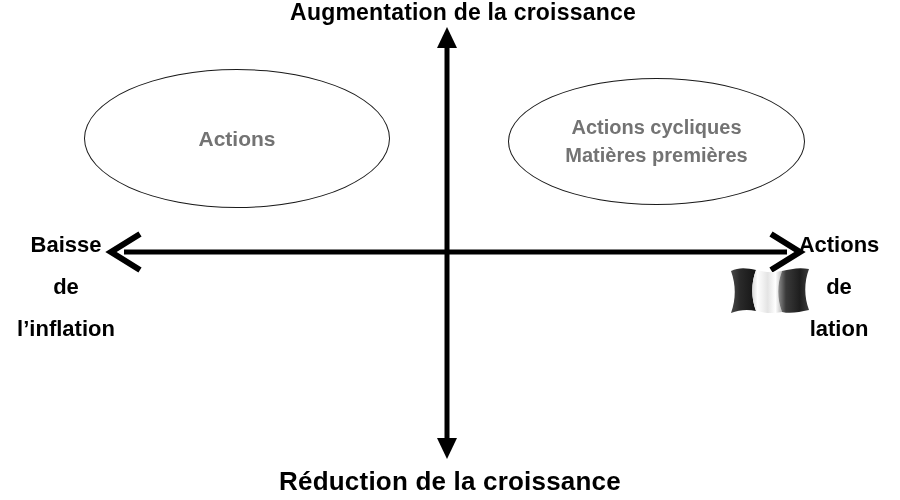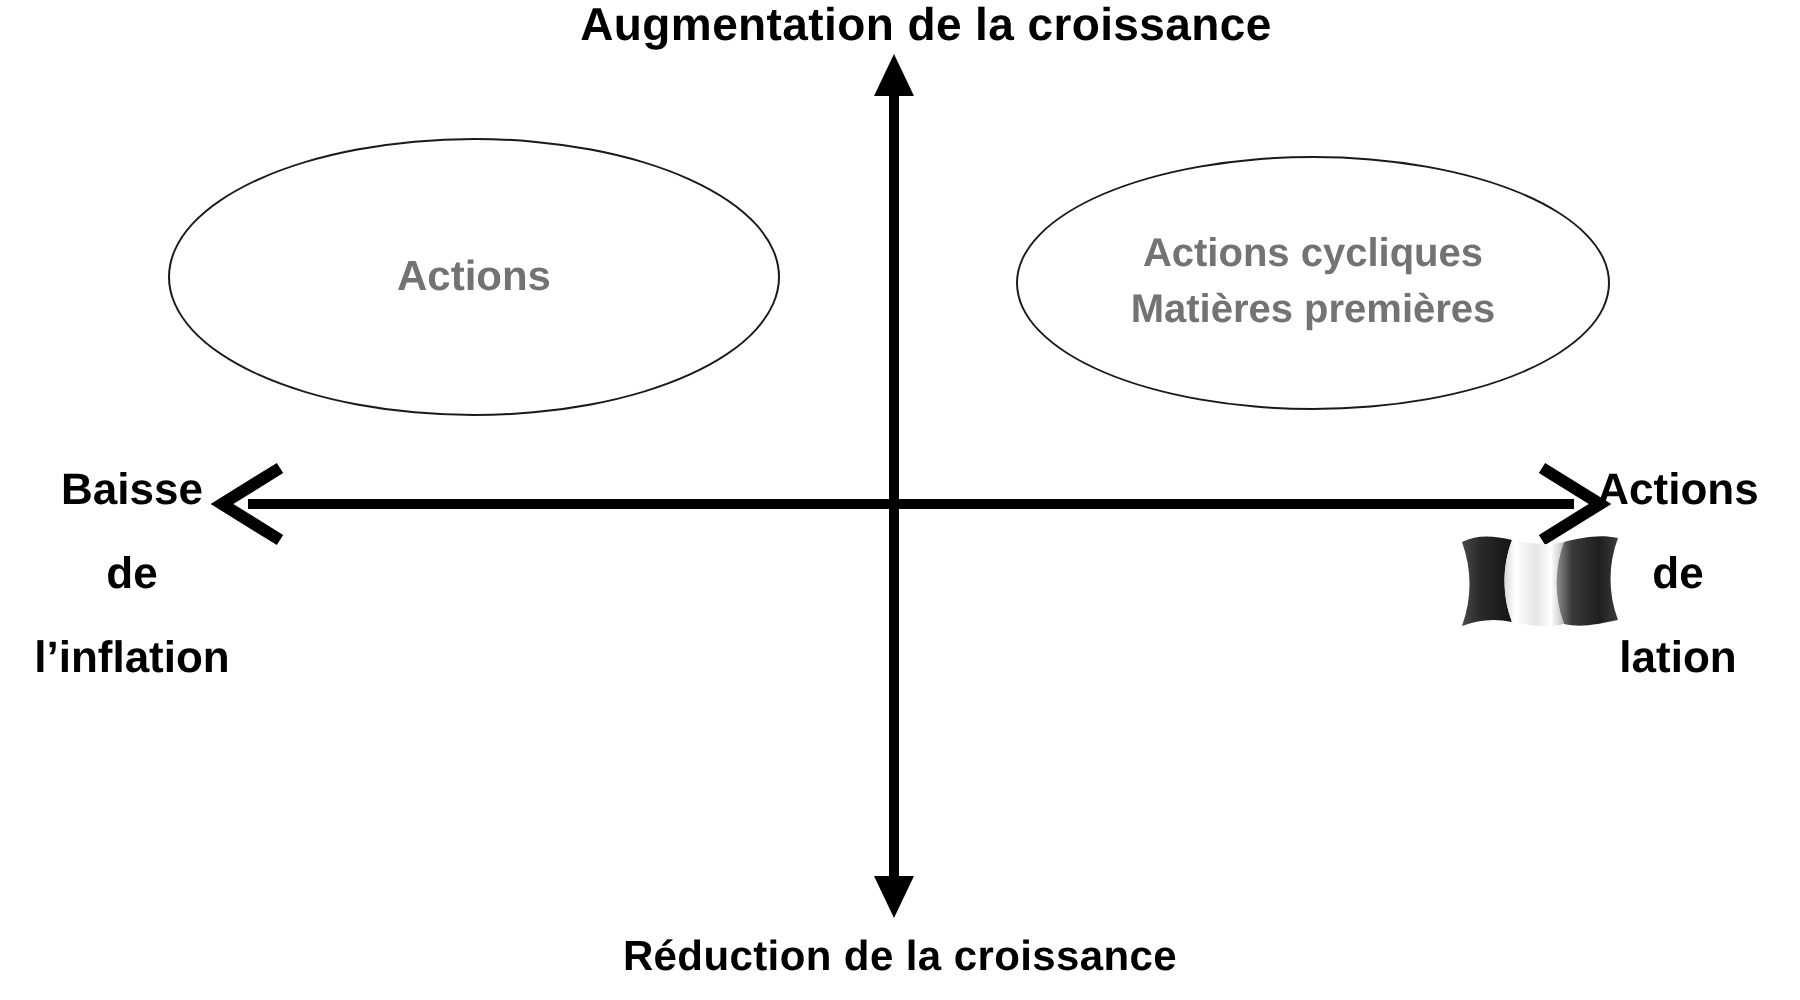--- a/index.html
+++ b/index.html
@@ -30,21 +30,21 @@
     left: 13px;
     width: 900px;
     text-align: center;
     font-size: 23px;
   }
   #label-growth-down {
     top: 468px;
     left: 0px;
     width: 900px;
     text-align: center;
-    font-size: 21px;
+    font-size: 26px;
   }
   .side-label {
     position: absolute;
     font-weight: bold;
     color: #000000;
     font-size: 22px;
     line-height: 1.18;
     text-align: center;
     white-space: nowrap;
   }

